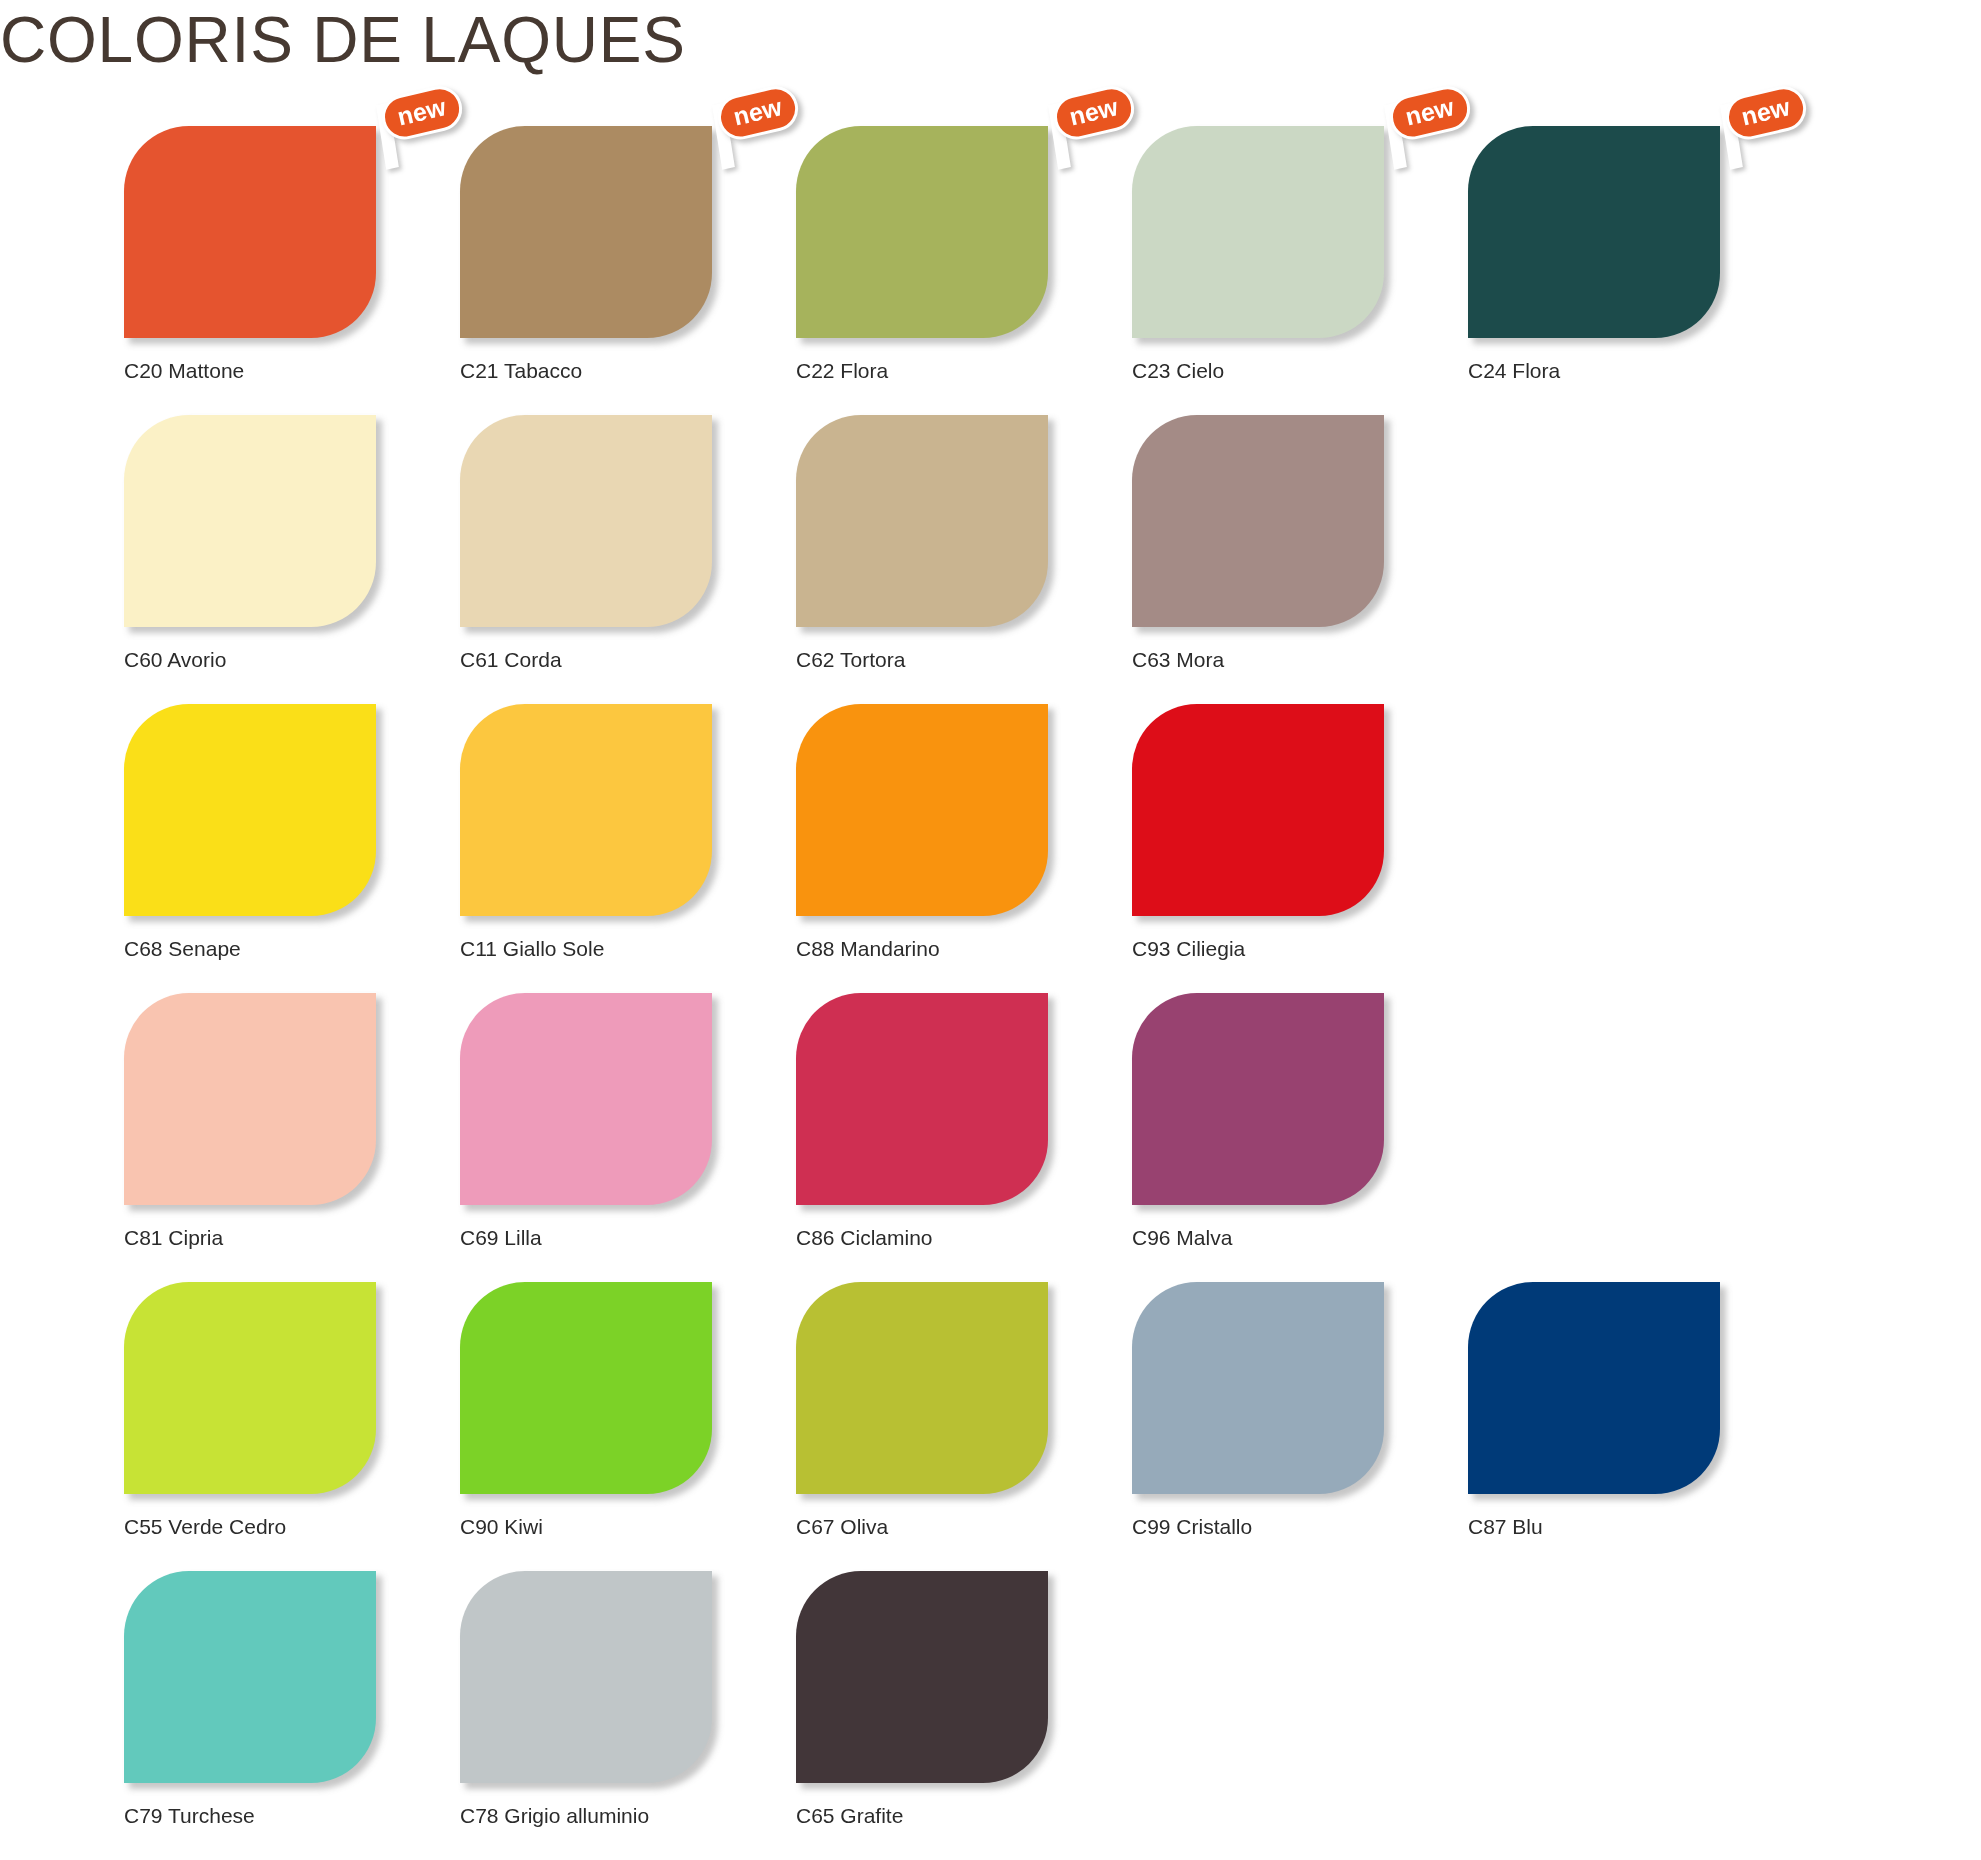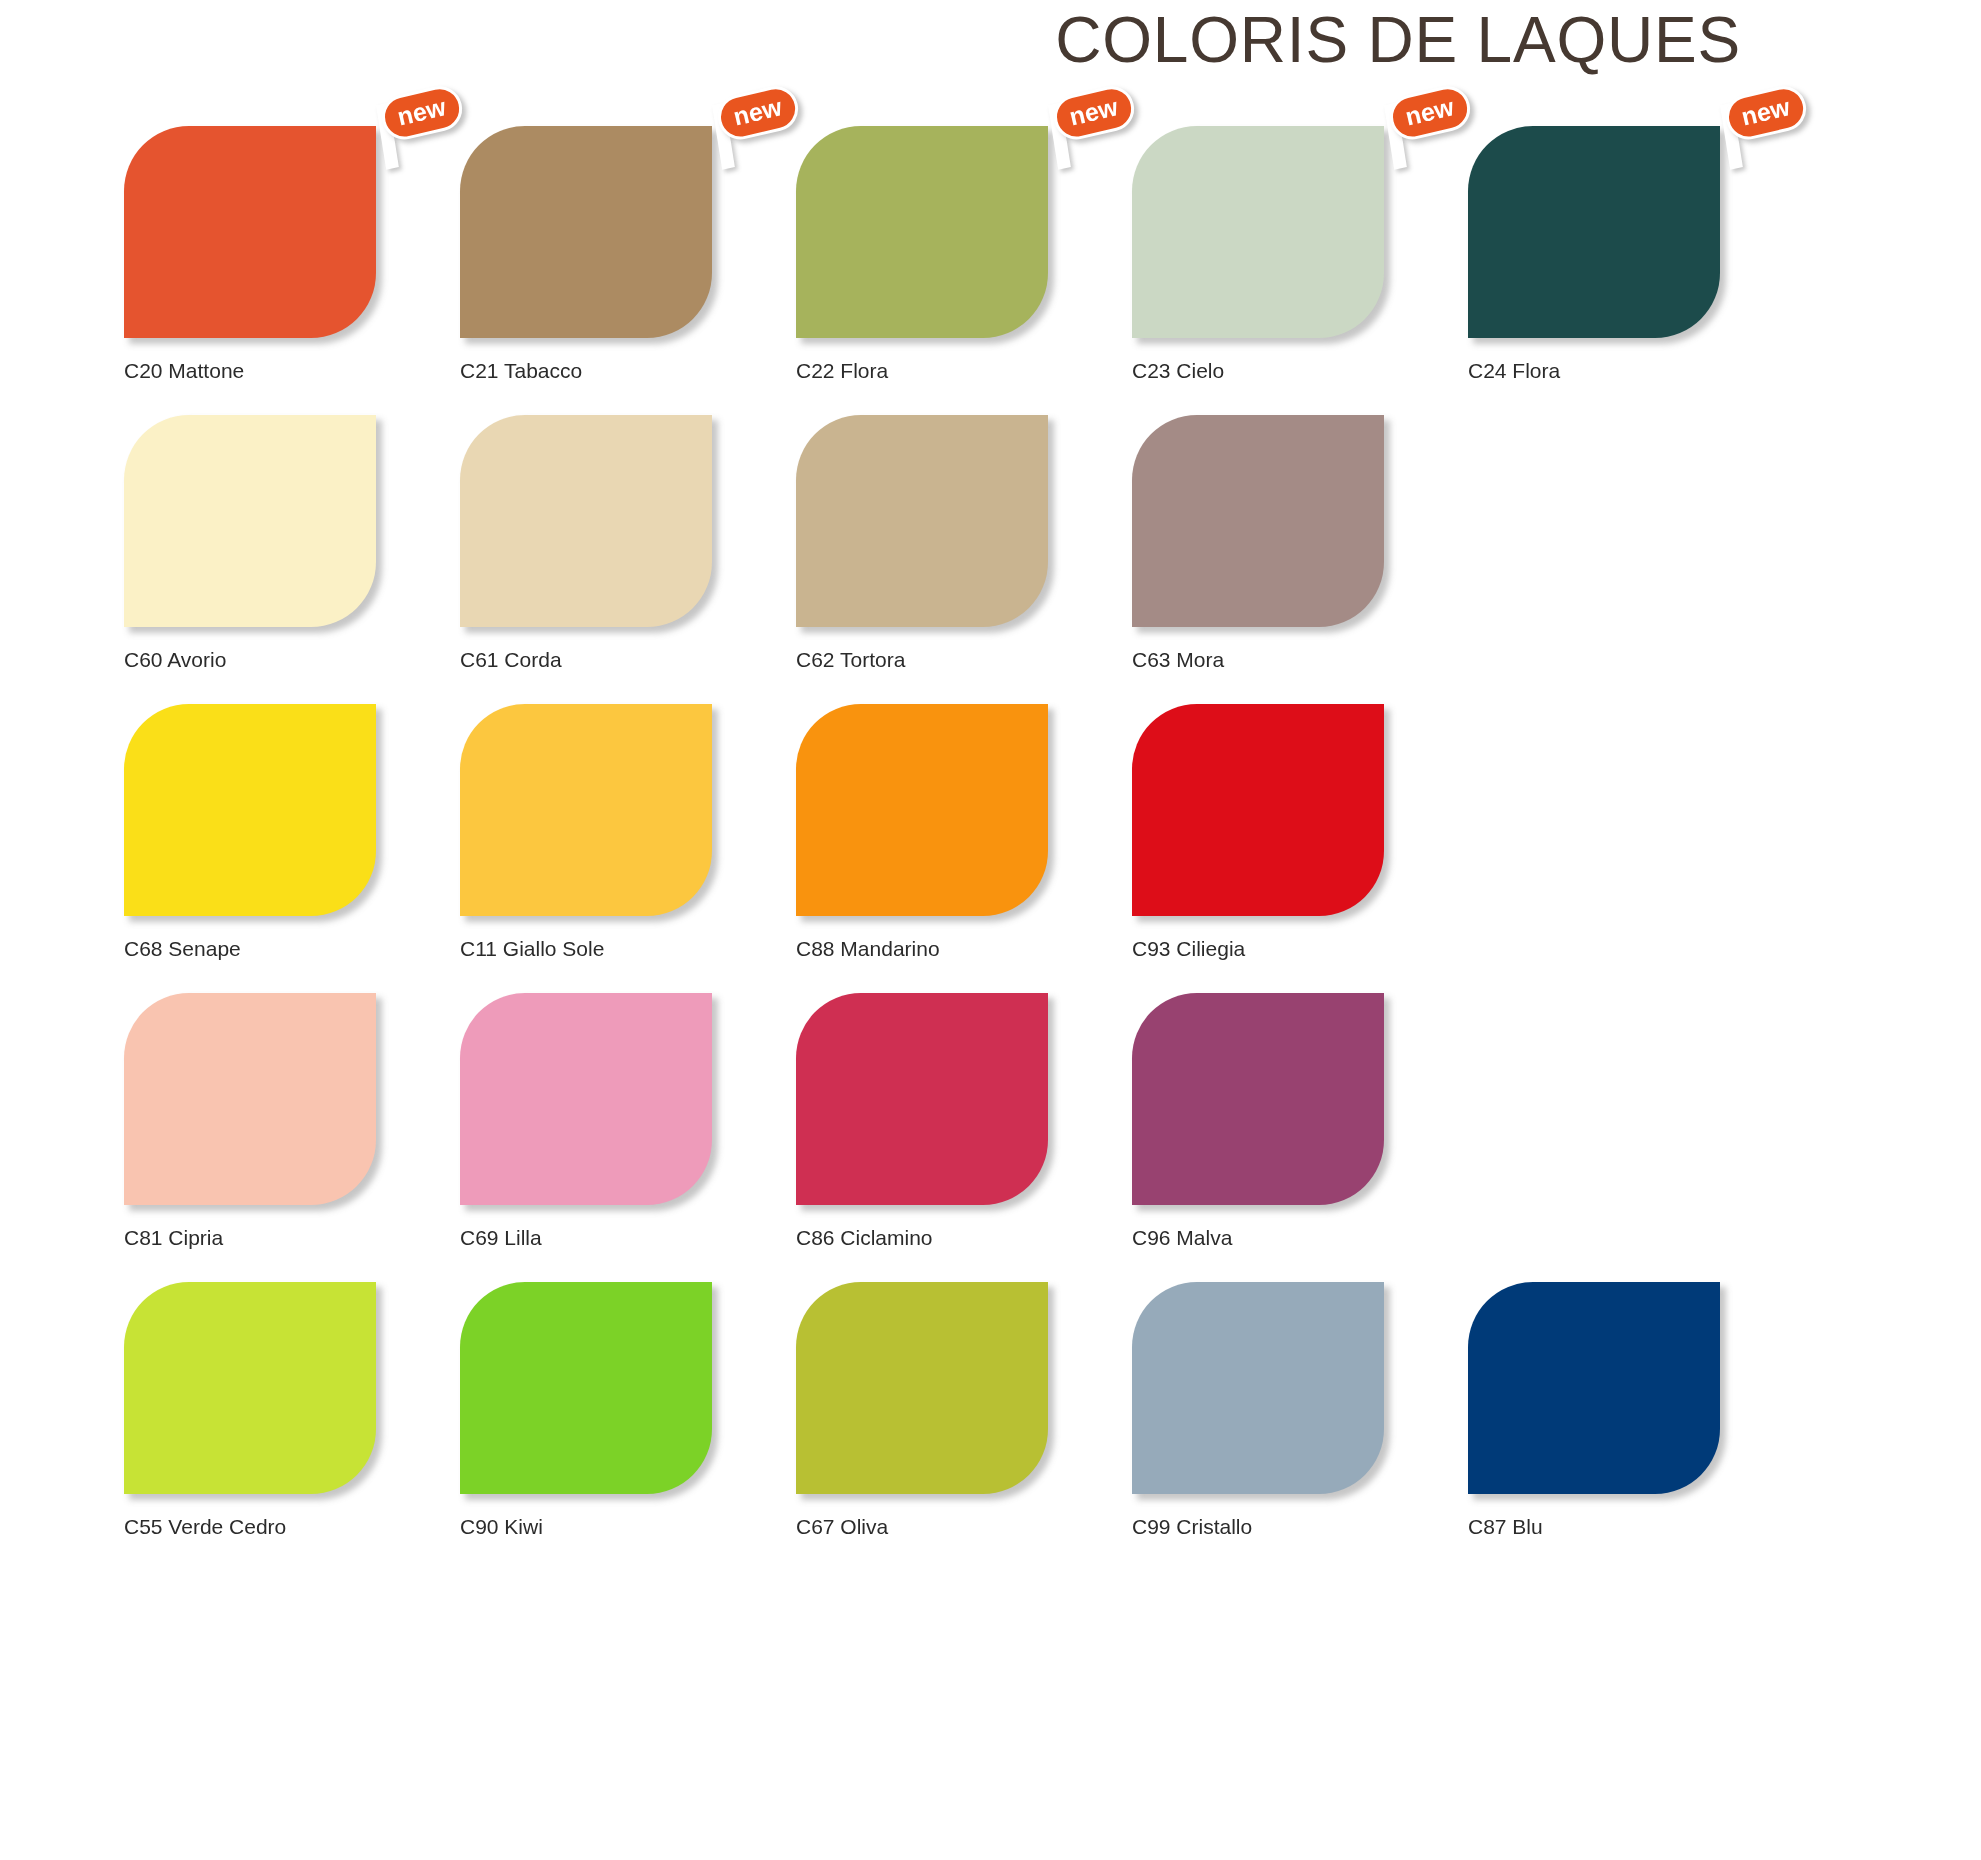--- a/index.html
+++ b/index.html
@@ -21,21 +21,21 @@
     height: 1860px;
     background: #ffffff;
   }
 
   
   .page-title {
     position: absolute;
     top: 5px;
     left: 0;
     width: 1741px;
-    text-align: right;
+    text-align: left;
     font-size: 64px;
     letter-spacing: 0.8px;
     color: #463931;
     font-weight: 400;
     line-height: 1.1;
     white-space: nowrap;
   }
 
   
   .grid {
@@ -310,16 +310,38 @@
           </div>
           <div class="swatch-label">C99 Cristallo</div>
         </div>
         <div class="cell">
           <div class="swatch-wrap">
             <div class="swatch" title="C87 Blu" style="background: rgb(0, 58, 120);"></div>
           </div>
           <div class="swatch-label">C87 Blu</div>
         </div>
       </div>
+      <div class="row">
+        <div class="cell">
+          <div class="swatch-wrap">
+            <div class="swatch" title="C79 Turchese" style="background: rgb(98, 201, 188);"></div>
+          </div>
+          <div class="swatch-label">C79 Turchese</div>
+        </div>
+        <div class="cell">
+          <div class="swatch-wrap">
+            <div class="swatch" title="C78 Grigio alluminio" style="background: rgb(192, 198, 200);"></div>
+          </div>
+          <div class="swatch-label">C78 Grigio alluminio</div>
+        </div>
+        <div class="cell">
+          <div class="swatch-wrap">
+            <div class="swatch" title="C65 Grafite" style="background: rgb(66, 54, 57);"></div>
+          </div>
+          <div class="swatch-label">C65 Grafite</div>
+        </div>
+        <div class="cell empty"></div>
+        <div class="cell empty"></div>
+      </div>
     </div>
 
 </div>
 
 
 </body></html>

